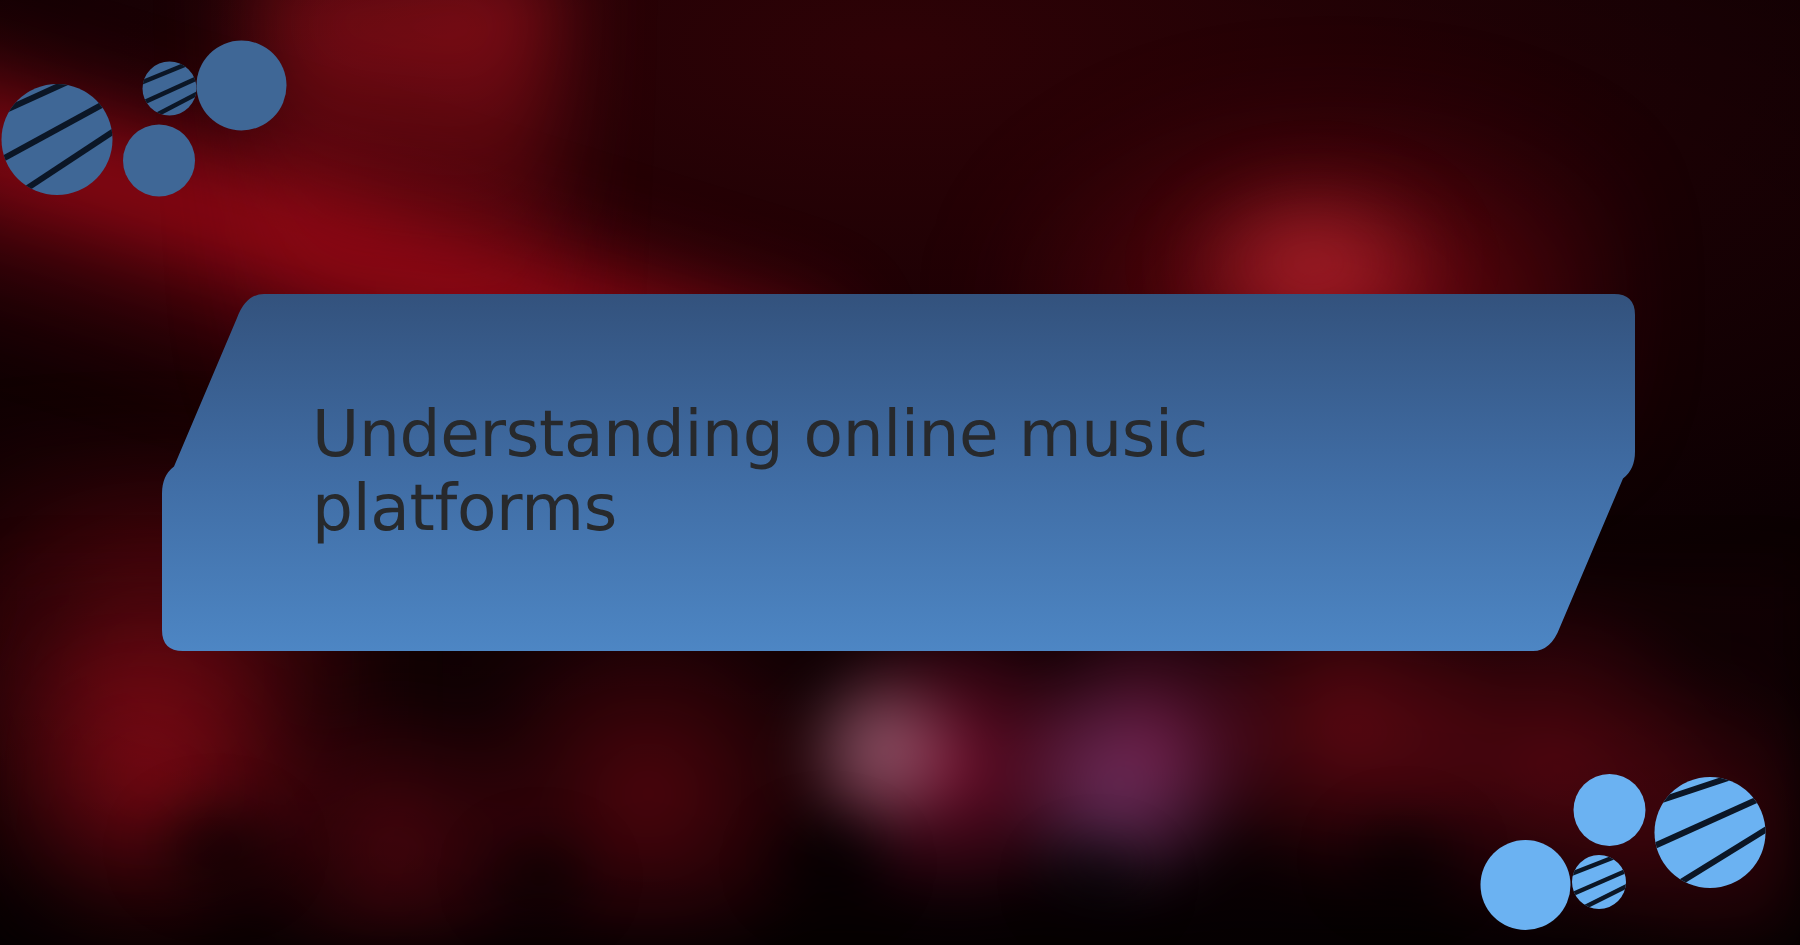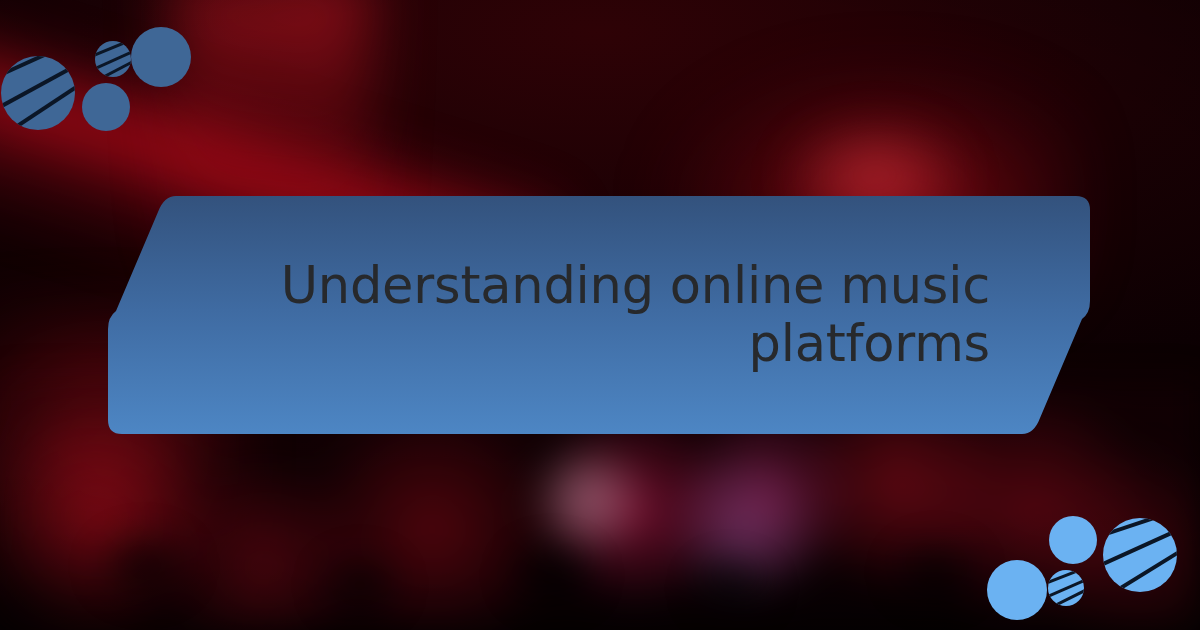--- a/index.html
+++ b/index.html
@@ -115,23 +115,23 @@
   }
   #banner-text {
     position: absolute;
     left: 60px;
     right: 60px;
     top: 0;
     bottom: 0;
     display: flex;
     align-items: center;
     justify-content: center;
-    text-align: right;
+    text-align: left;
     color: #27292c;
-    font-size: 51px;
+    font-size: 43px;
     line-height: 1.14;
     font-weight: 400;
     letter-spacing: -0.2px;
     font-family: "DejaVu Sans", sans-serif;
     padding: 0 40px;
     box-sizing: border-box;
   }
 </style>
 </head>
 <body>

